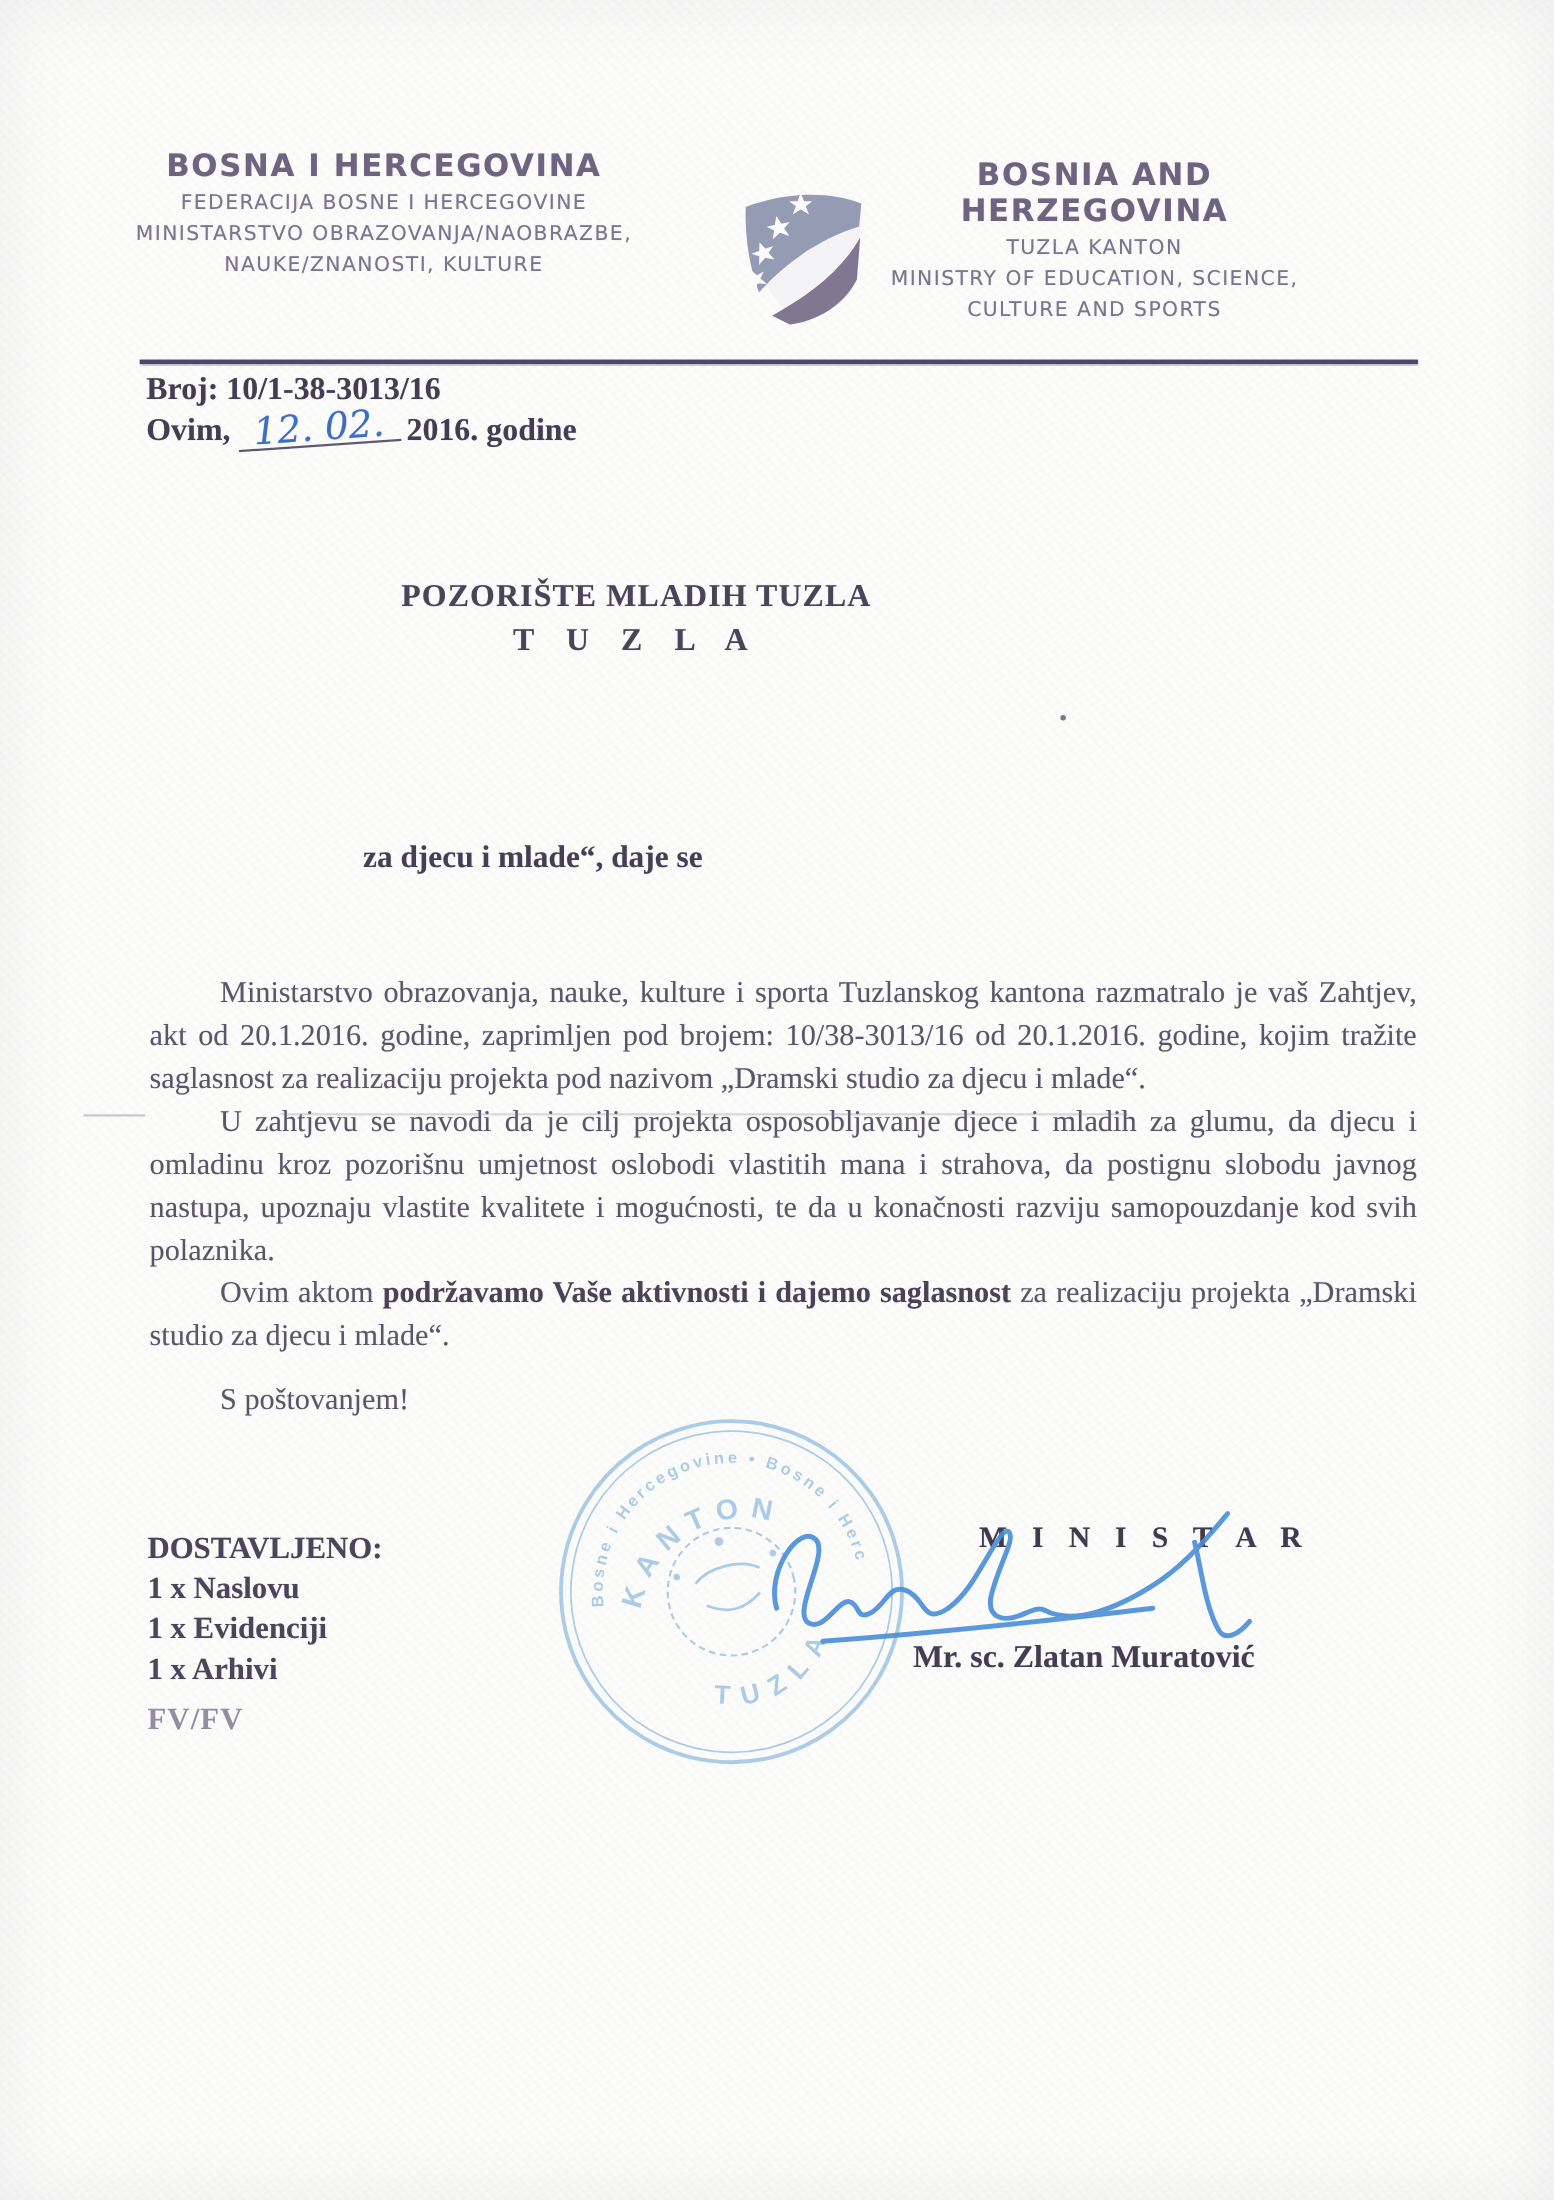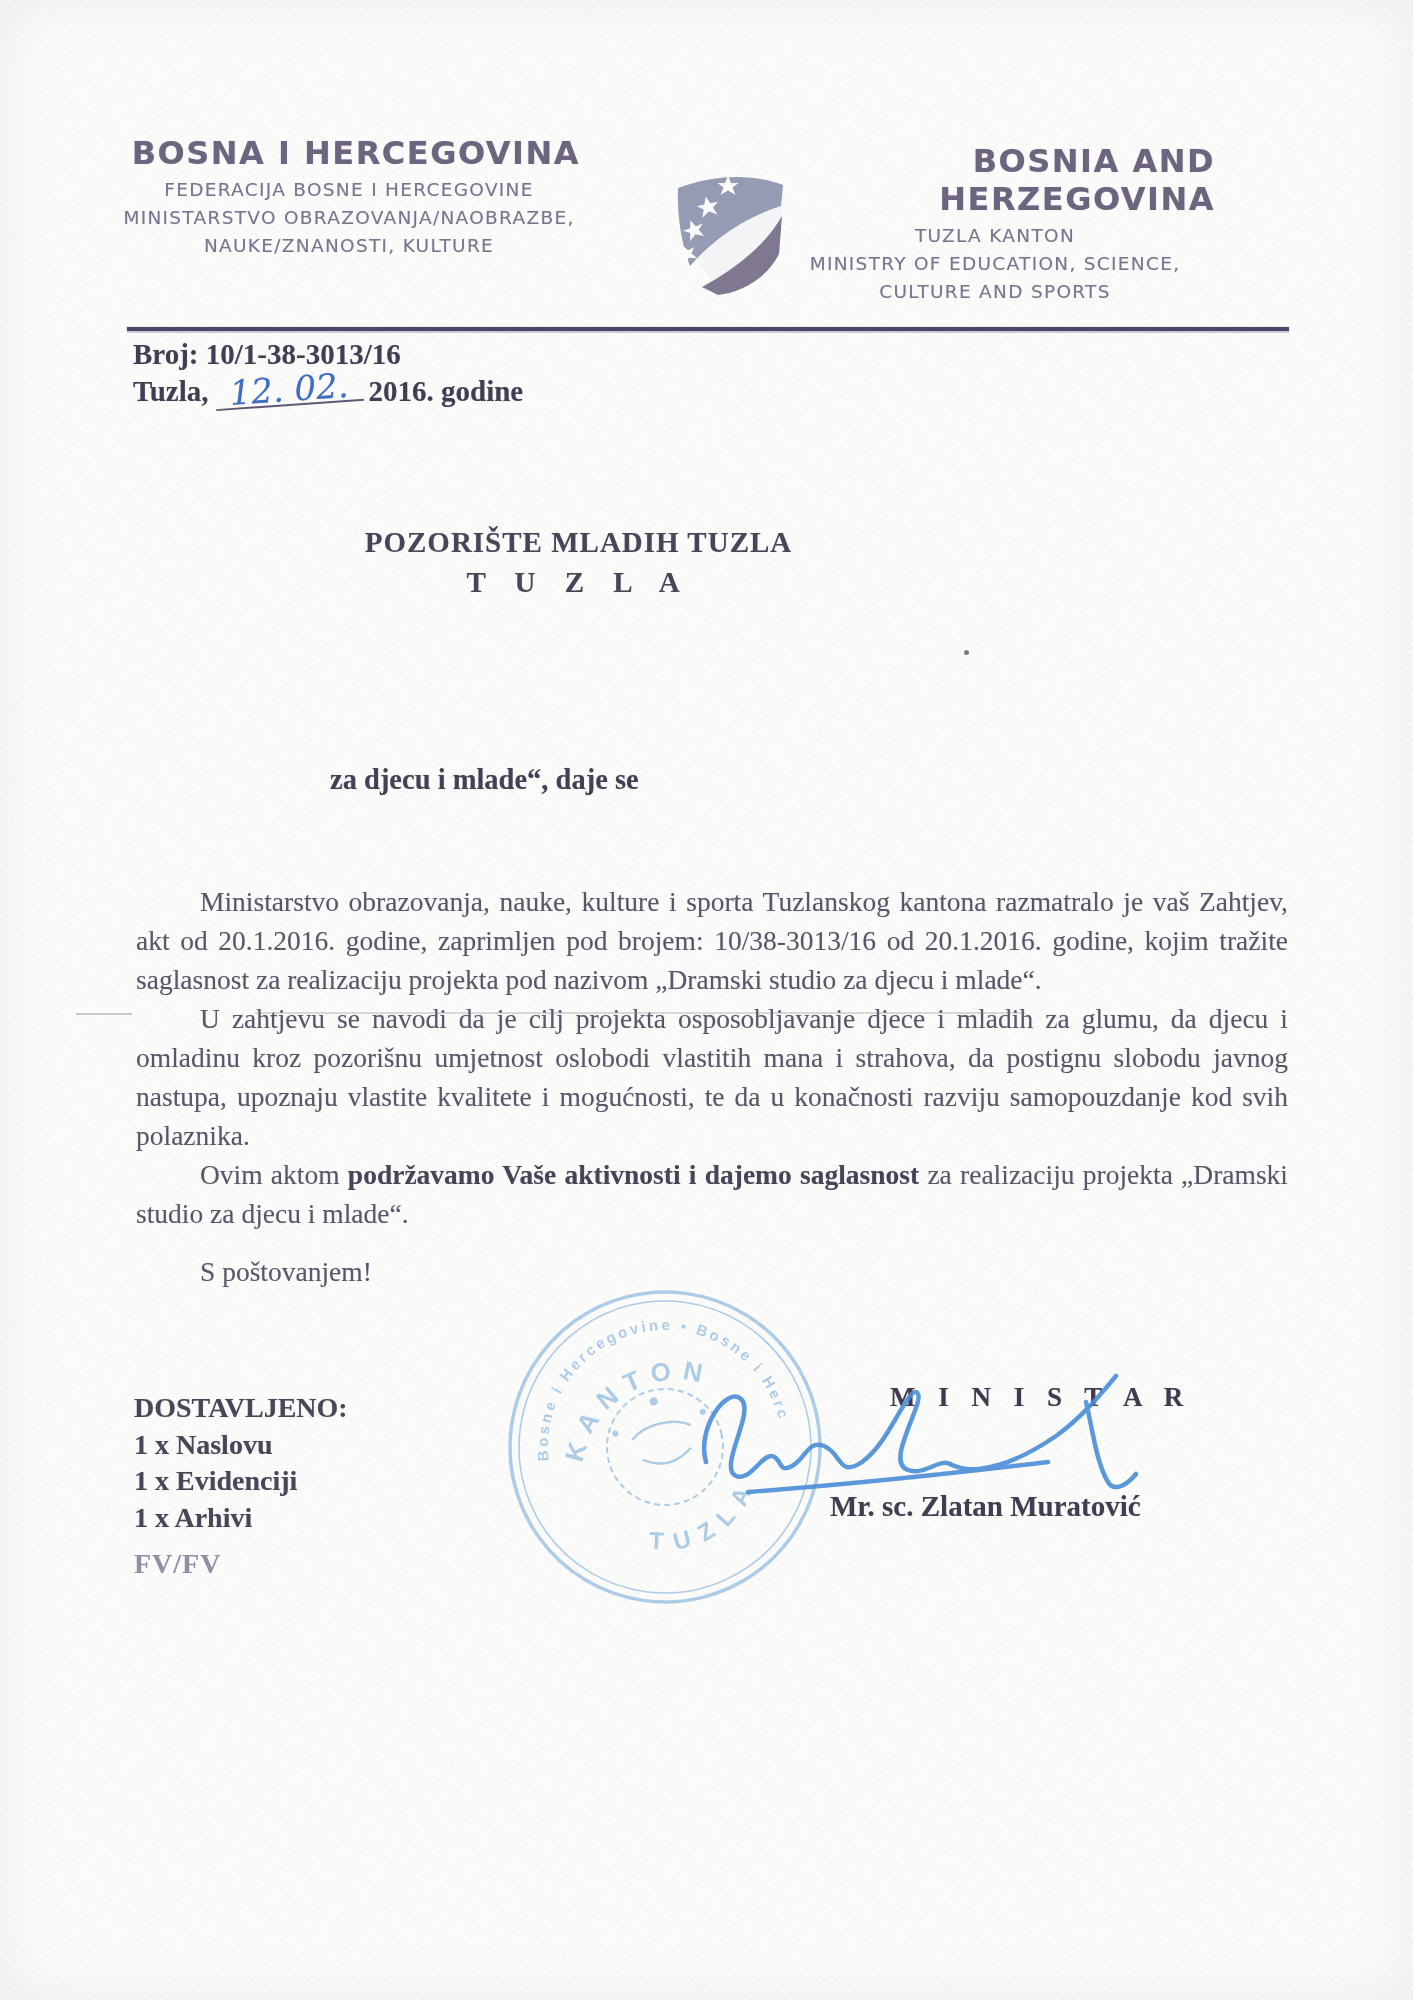--- a/index.html
+++ b/index.html
@@ -15,22 +15,22 @@
     overflow:hidden;
     font-family:"Liberation Serif", serif;
     color:#554f63;
   }
   .abs{position:absolute;}
   
   .hdr-left{left:118px;top:134px;width:462px;text-align:center;
     font-family:"DejaVu Sans", "Liberation Sans", sans-serif;color:#746d88;}
   .hdr-right{left:775px;top:142px;width:440px;text-align:center;
     font-family:"DejaVu Sans", "Liberation Sans", sans-serif;color:#746d88;}
-  .hdr-country{font-size:32px;font-weight:700;letter-spacing:1.5px;color:#6d657f;
-    text-shadow:0 0 1px rgba(109,101,127,.4);margin-bottom:4px;text-align:right;}
+  .hdr-country{font-size:28px;font-weight:700;letter-spacing:1.5px;color:#6d657f;
+    text-shadow:0 0 1px rgba(109,101,127,.4);margin-bottom:4px;}
   .hdr-line{font-size:18.5px;font-weight:400;letter-spacing:1.3px;line-height:28px;
     color:#7b748e;text-shadow:0 0 1px rgba(123,116,142,.35);}
   .rule{left:127px;top:327px;width:1162px;height:4px;background:#4c4768;
     box-shadow:0 2px 1px rgba(76,71,104,.25), 0 0 1px rgba(76,71,104,.6);}
   .emblem{left:662px;top:166px;}
   
   .ref{font-size:29px;font-weight:700;color:#433d54;text-shadow:0 0 1px rgba(67,61,84,.3);}
   .ref-row{display:flex;align-items:baseline;}
   .hand-date{
     display:inline-block;width:148px;text-align:center;
@@ -106,21 +106,21 @@
     <div class="hdr-country">BOSNIA AND HERZEGOVINA</div>
     <div class="hdr-line">TUZLA KANTON</div>
     <div class="hdr-line">MINISTRY OF EDUCATION, SCIENCE,</div>
     <div class="hdr-line">CULTURE AND SPORTS</div>
   </div>
 
   <div class="abs rule"></div>
 
   <div class="abs ref" style="left:133px;top:338px;">Broj: 10/1-38-3013/16</div>
   <div class="abs ref ref-row" style="left:133px;top:374px;">
-    <span>Tuzla,</span>
+    <span>Ovim,</span>
     <span class="hand-date">12. 02.</span>
     <span>2016. godine</span>
   </div>
 
   <div class="abs addr">
     <div>POZORIŠTE MLADIH TUZLA</div>
     <div class="addr-l2">T U Z L A</div>
   </div>
 
   <div class="abs subj" style="left:330px;top:764px;">za djecu i mlade“, daje se</div>

